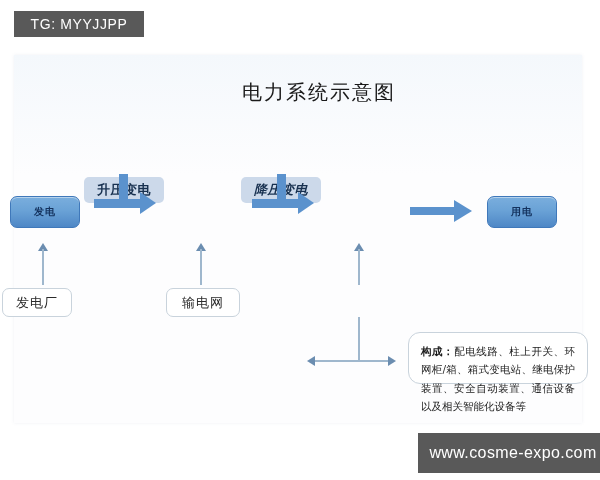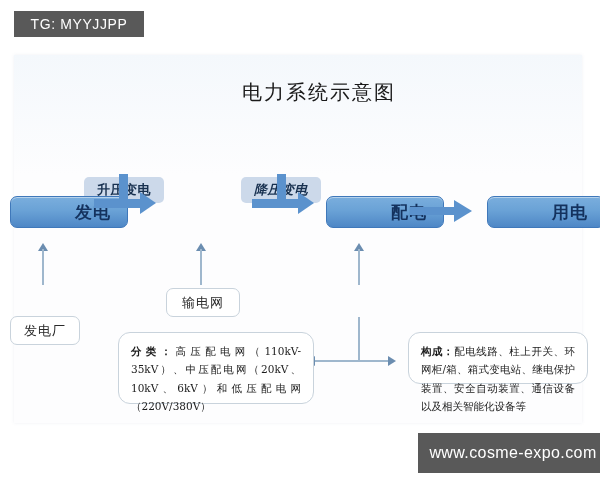--- a/index.html
+++ b/index.html
@@ -40,21 +40,21 @@
     padding-left:19px;
   }
 
   
   .stagebox{
     position:absolute;height:30px;border-radius:7px;
     background:linear-gradient(180deg,#7aaedd 0%,#6aa2d6 45%,#4e87c6 100%);
     border:1px solid #3f78ba;
     box-shadow:inset 0 1px 0 rgba(255,255,255,.45);
     display:flex;align-items:center;justify-content:center;
-    color:#14325e;font-size:17px;font-weight:bold;letter-spacing:1px;padding-left:48px;
+    color:#14325e;font-size:10px;font-weight:bold;letter-spacing:1px;
   }
 
   
   .lightbox{
     position:absolute;height:26px;border-radius:5px;
     background:#ccd9ea;
     display:flex;align-items:center;justify-content:center;
     color:#17304f;font-size:13px;font-weight:bold;letter-spacing:.5px;margin-top:32px;
   }
 
@@ -134,21 +134,20 @@
 <div id="stage">
 
   <div id="panel"></div>
 
   <div id="title">电力系统示意图</div>
 
   <div class="lightbox" style="left:84px;top:145px;width:80px;">升压变电</div>
   <div class="lightbox" style="left:241px;top:145px;width:80px;font-style:italic;">降压变电</div>
 
   <div class="stagebox" style="left:10px;top:196px;width:68px;">发电</div>
-  <div class="stagebox" style="left:326px;top:196px;width:68px;">配电</div>
   <div class="stagebox" style="left:487px;top:196px;width:68px;">用电</div>
 
   <div class="tarrow" style="left:94px;top:174px;">
     <div class="stem"></div>
     <div class="bar"></div>
     <div class="head"></div>
   </div>
   <div class="tarrow" style="left:252px;top:174px;">
     <div class="stem"></div>
     <div class="bar"></div>
@@ -166,34 +165,31 @@
   </div>
   <div class="upconn" style="left:196px;top:243px;height:42px;">
     <div class="head"></div>
     <div class="line"></div>
   </div>
   <div class="upconn" style="left:354px;top:243px;height:42px;">
     <div class="head"></div>
     <div class="line"></div>
   </div>
 
-  <div class="whitebox" style="left:10px;top:288px;width:68px;margin-top:28px;">发电厂</div>
+  <div class="whitebox" style="left:2px;top:288px;width:68px;">发电厂</div>
   <div class="whitebox" style="left:166px;top:288px;width:72px;">输电网</div>
 
   <div id="branch">
     <div class="vline"></div>
     <div class="hleft"></div>
     <div class="hright"></div>
     <div class="hl-head"></div>
     <div class="hr-head"></div>
   </div>
 
-  <div class="detailbox" style="left:118px;top:332px;width:196px;height:72px;">
-    <b>分类：</b><span>高压配电网（110kV-35kV）、中压配电网（20kV、10kV、6kV）和低压配电网（220V/380V）</span>
-  </div>
 
   <div class="detailbox" style="left:408px;top:332px;width:180px;height:52px;">
     <b>构成：</b><span>配电线路、柱上开关、环网柜/箱、箱式变电站、继电保护装置、安全自动装置、通信设备以及相关智能化设备等</span>
   </div>
 
   <div class="wm" id="wm-top">TG: MYYJJPP</div>
   <div class="wm" id="wm-bottom">www.cosme-expo.com</div>
 
 </div>
 

